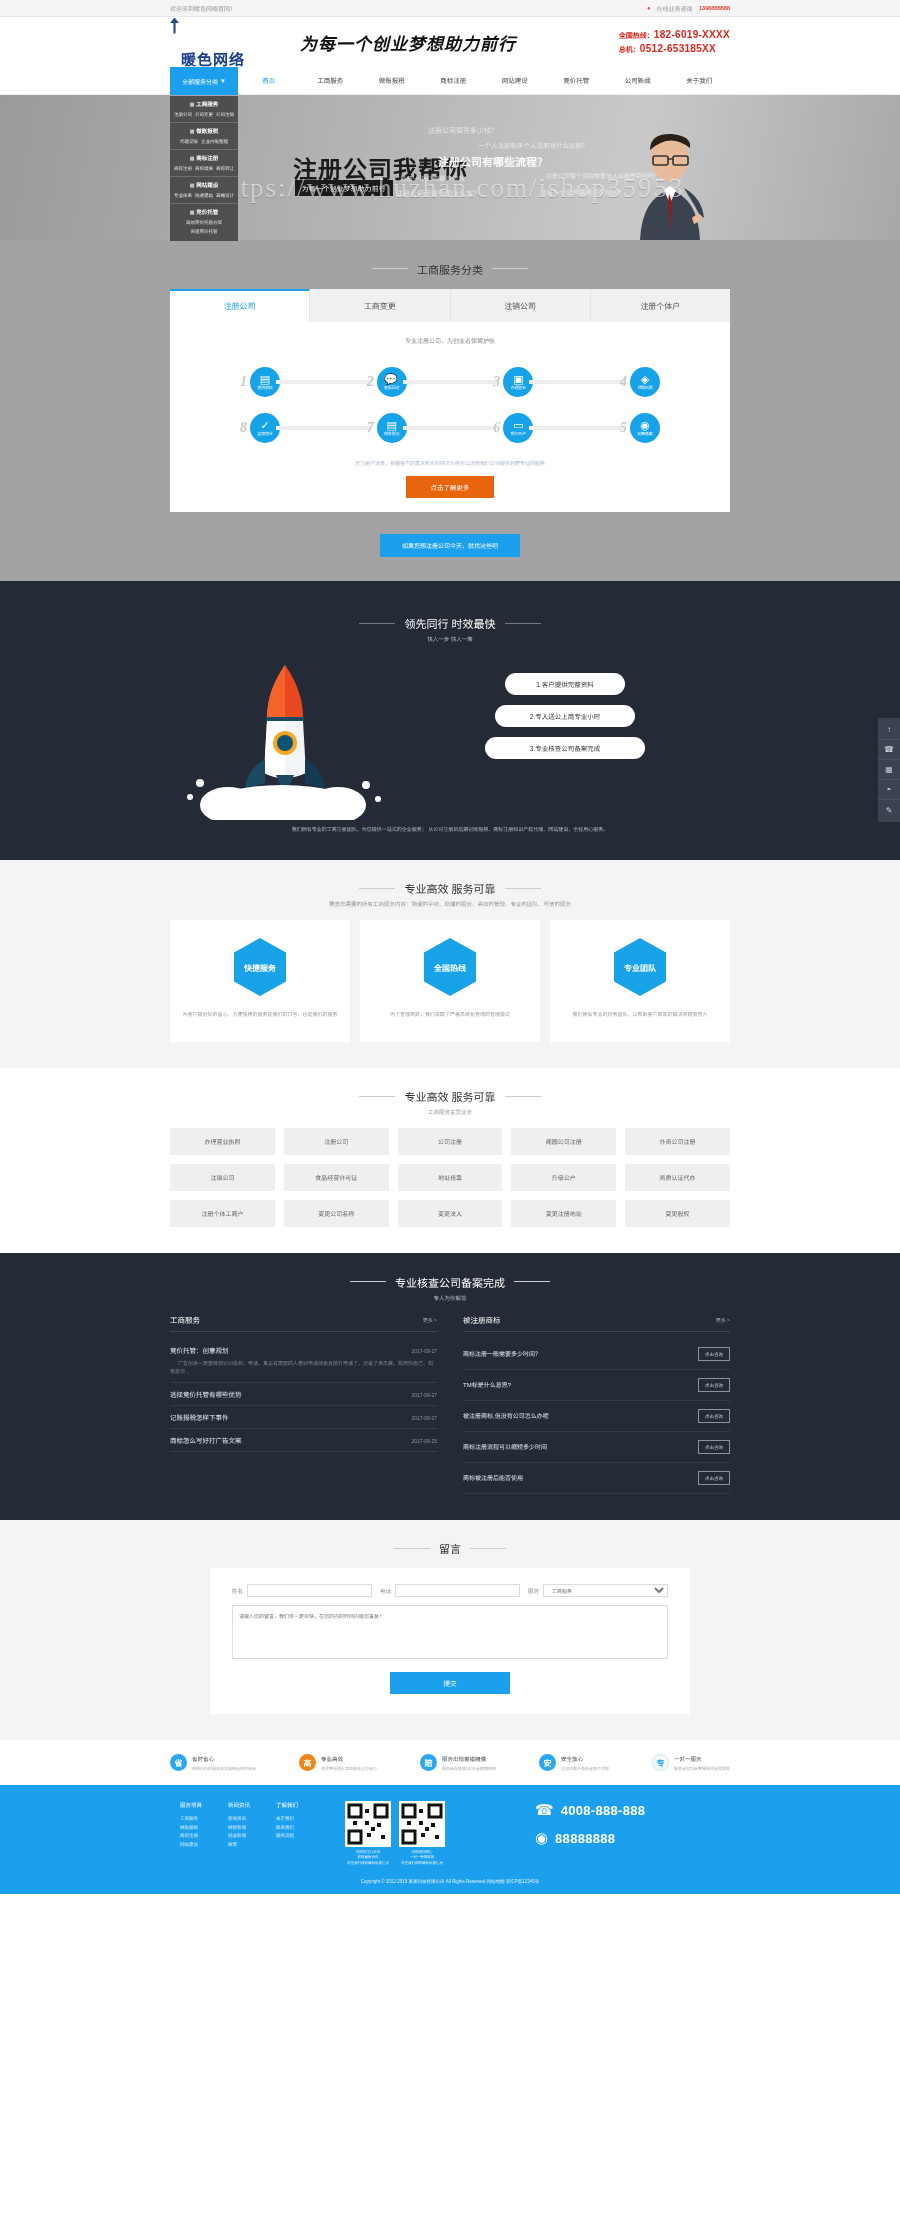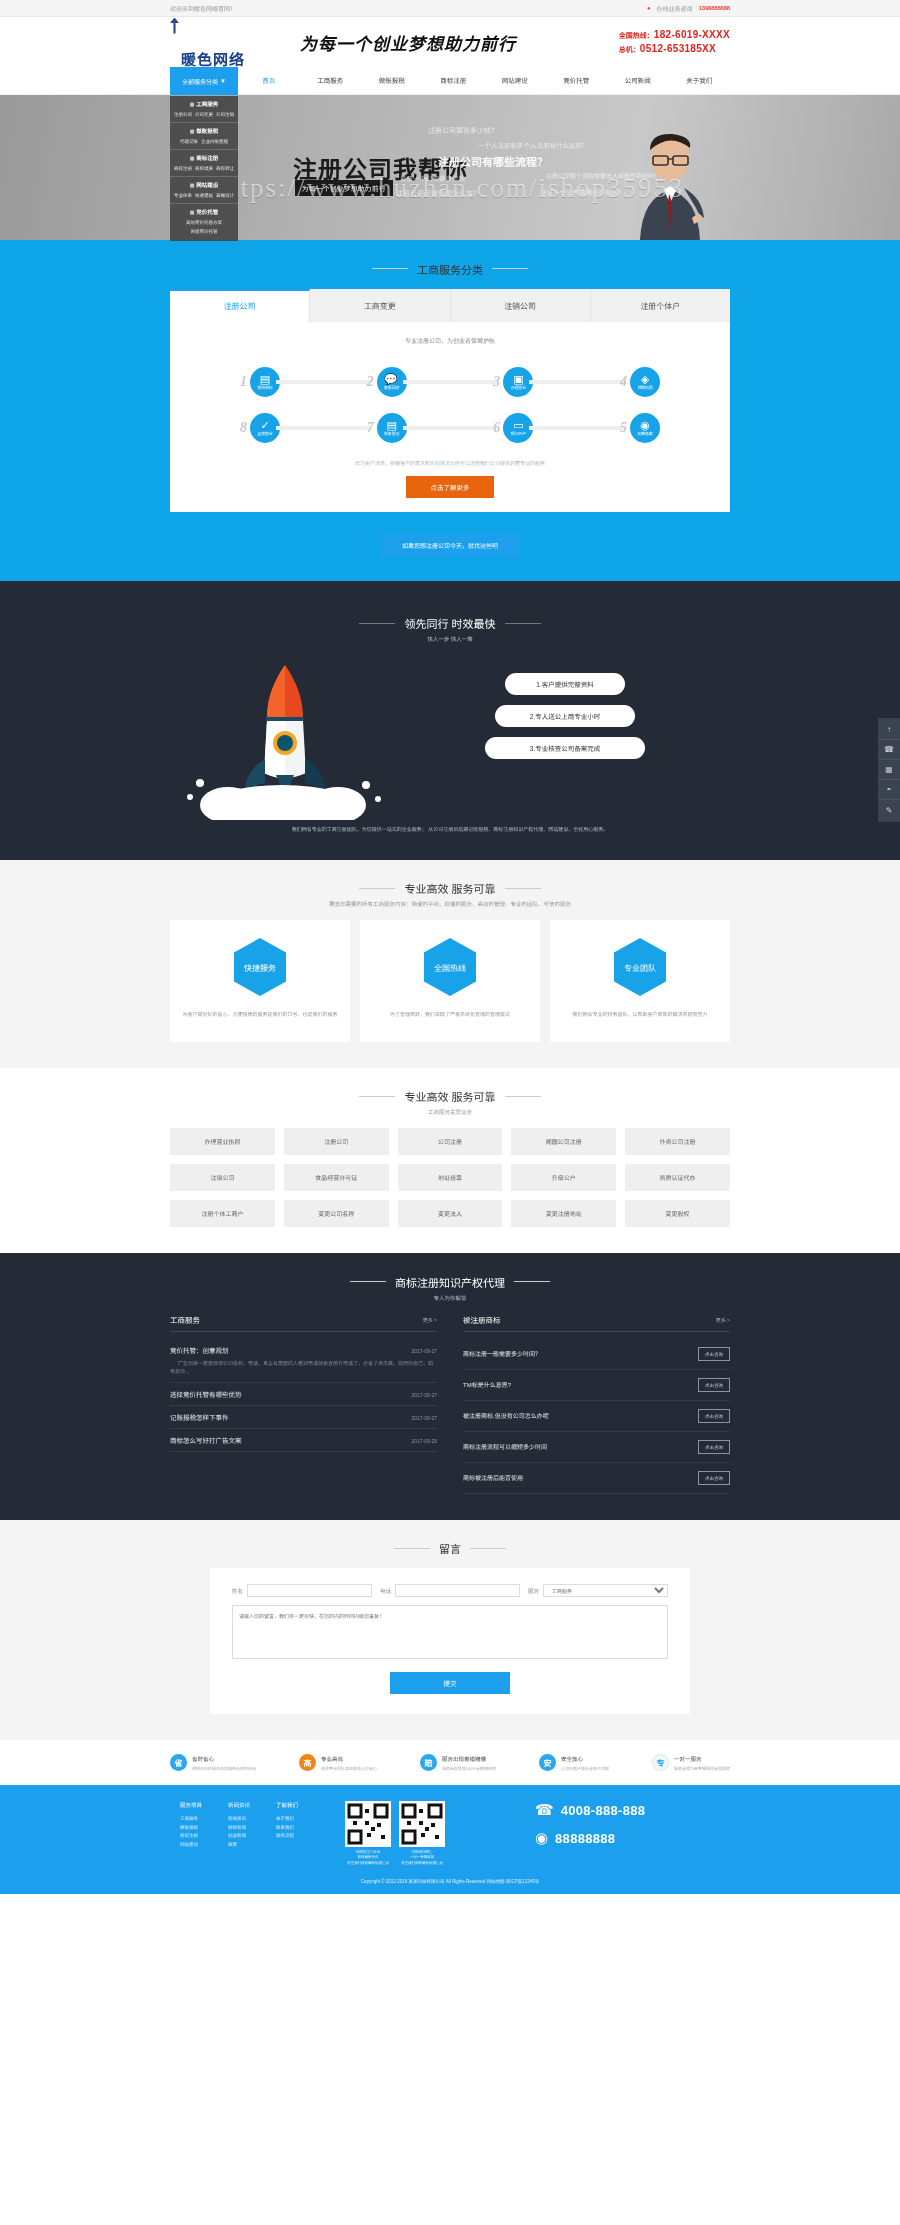--- a/index.html
+++ b/index.html
@@ -128,21 +128,21 @@
   }
   .sect-title .t::before, .sect-title .t::after {
     content: ""; width: 36px; height: 1px; background: #ccc; display: inline-block;
   }
   .sect-title .s { font-size: 5.5px; color: #999; margin-top: 4px; }
   .dark .sect-title .t { color: #fff; }
   .dark .sect-title .t::before, .dark .sect-title .t::after { background: rgba(255,255,255,.35); }
   .dark .sect-title .s { color: #b9bfca; }
 
   
-  .gs-section { background: #0ea5e9; padding-bottom: 24px; }
+  .gs-section { background: #a3a3a3; padding-bottom: 24px; }
   .tabs { display: flex; background: #f0f0f0; }
   .tab {
     flex: 1; text-align: center; font-size: 8px; color: #555;
     padding: 11px 0; background: #f0f0f0; border-right: 1px solid #e3e3e3; cursor: pointer;
   }
   .tab:last-child { border-right: none; }
   .tab.active { background: #fff; color: #1ca0ee; border-top: 2px solid #1ca0ee; padding-top: 9px; }
   .tab-body { background: #fff; padding: 14px 0 14px; }
   .tab-lead { text-align: center; font-size: 6px; color: #8a8a8a; margin-bottom: 14px; }
 
@@ -184,21 +184,21 @@
   .dark-note { text-align: center; font-size: 5px; color: #aeb5c0; line-height: 1.7; margin-top: 10px; }
 
   
   .adv-section { background: #f4f4f4; padding-bottom: 26px; }
   .cards { display: flex; gap: 10px; }
   .card { flex: 1; background: #fff; padding: 18px 10px 22px; text-align: center; }
   .hexa {
     width: 52px; height: 58px; margin: 0 auto 14px; background: #18a2e8;
     clip-path: polygon(50% 0, 100% 25%, 100% 75%, 50% 100%, 0 75%, 0 25%);
     display: flex; align-items: center; justify-content: center;
-    color: #fff; font-size: 8px; font-weight: normal;
+    color: #fff; font-size: 8px; font-weight: bold;
   }
   .card p { font-size: 5px; color: #9a9a9a; line-height: 1.9; }
 
   
   .biz-section { background: #fff; padding-bottom: 26px; }
   .tag-grid { display: grid; grid-template-columns: repeat(5, 1fr); gap: 9px; }
   .tag {
     background: #efefef; color: #666; font-size: 6px; text-align: center;
     padding: 9px 0; cursor: pointer;
   }
@@ -605,21 +605,21 @@
         <div class="tag">变更法人</div>
         <div class="tag">变更注册地址</div>
         <div class="tag">变更股权</div>
       </div>
   </div>
 </section>
 
 <section class="news-section">
   <div class="sect-title">
     <div class="t" style="color:#fff">
-        <span>商标注册知识产权代理</span>
+        <span>专业核查公司备案完成</span>
       </div>
     <div class="s" style="color:#b9bfca">专人为你解答</div>
   </div>
   <div class="wrap">
     <div class="news-cols">
       <div class="news-col">
         <div class="news-head">
           <span class="h">工商服务</span>
           <a class="m" href="#">更多 &gt;</a>
         </div>

